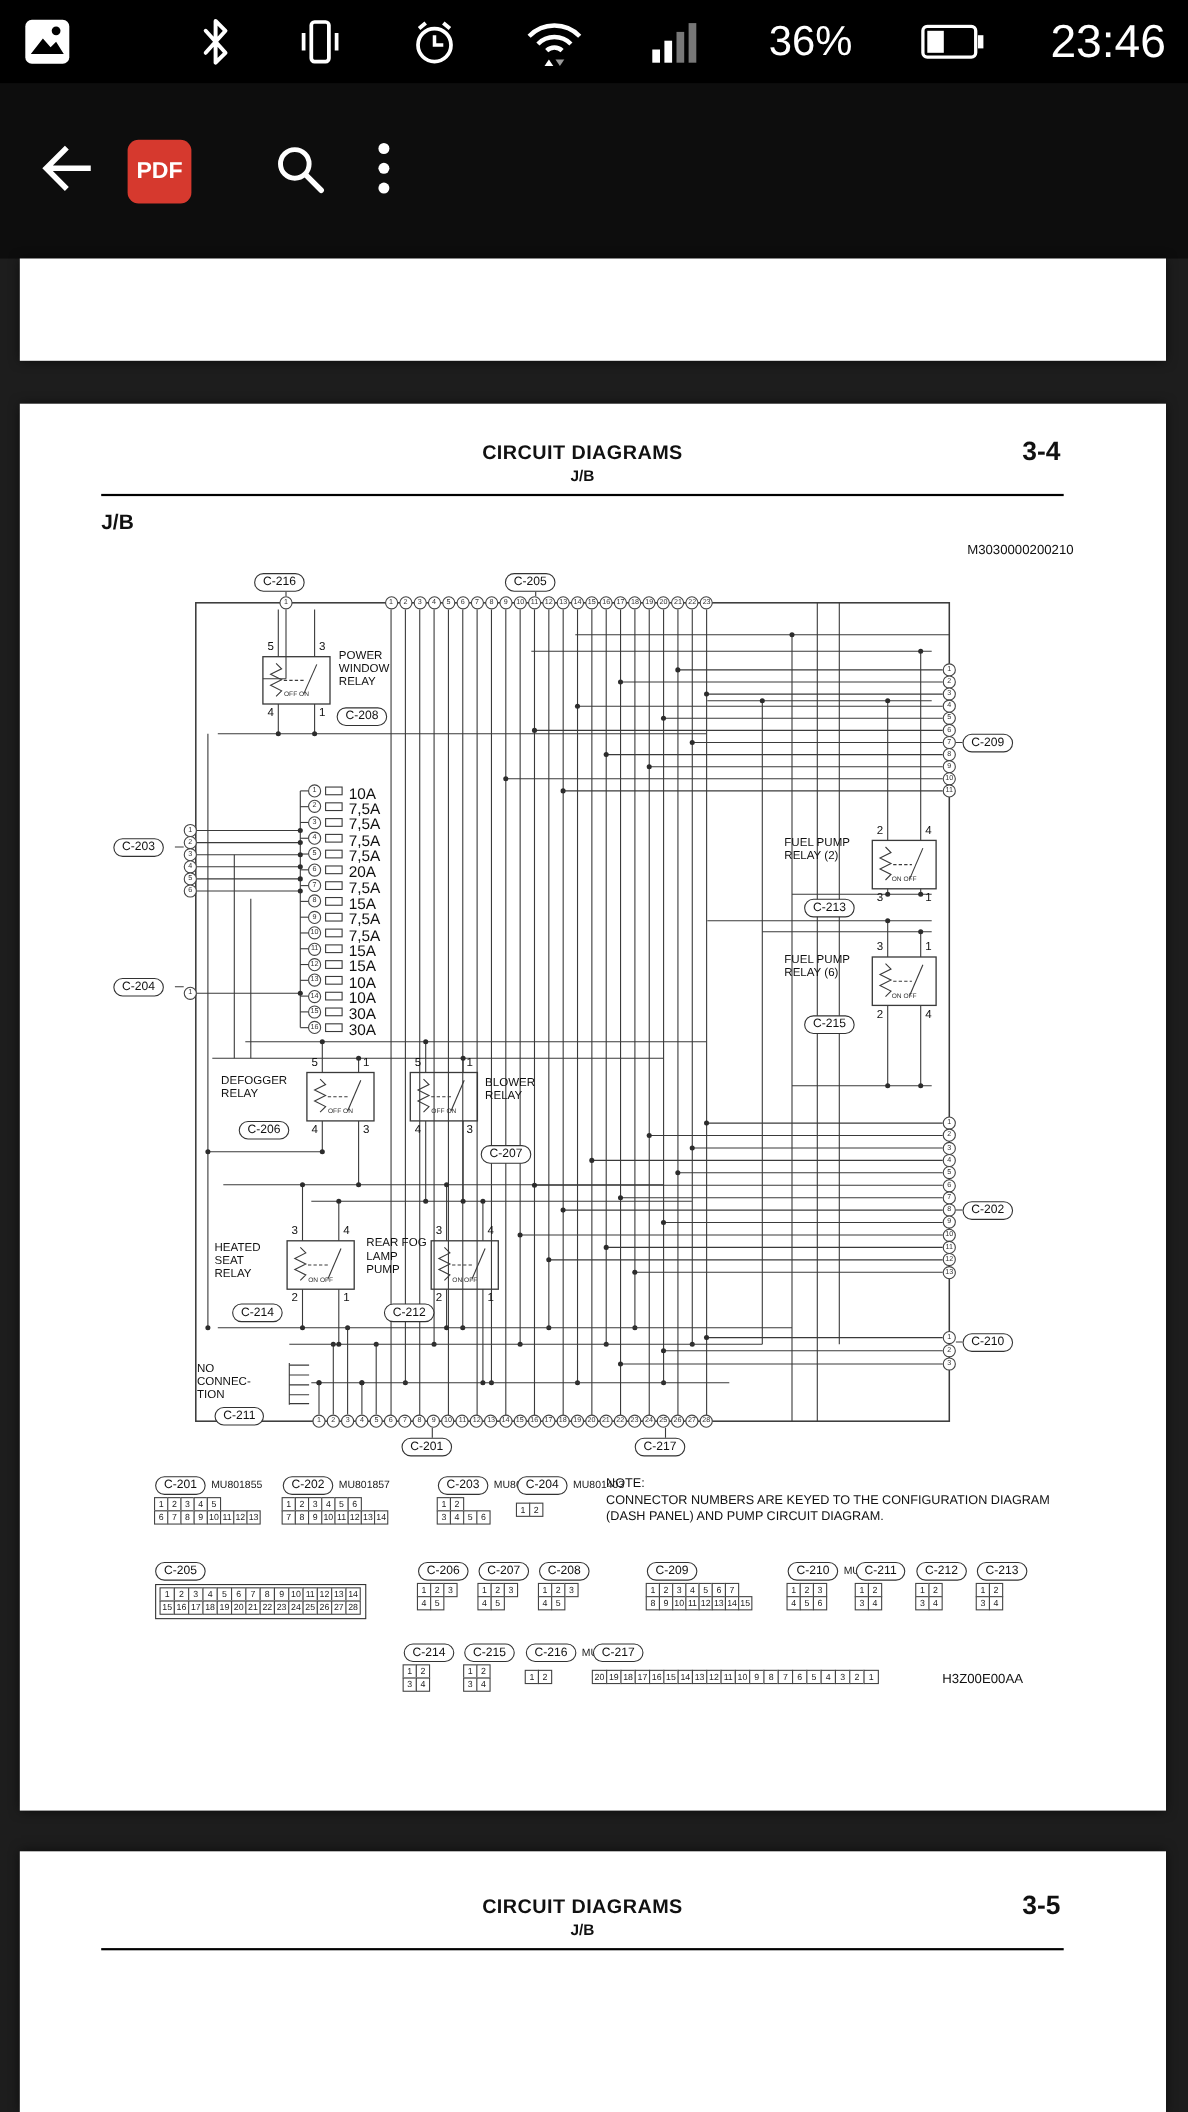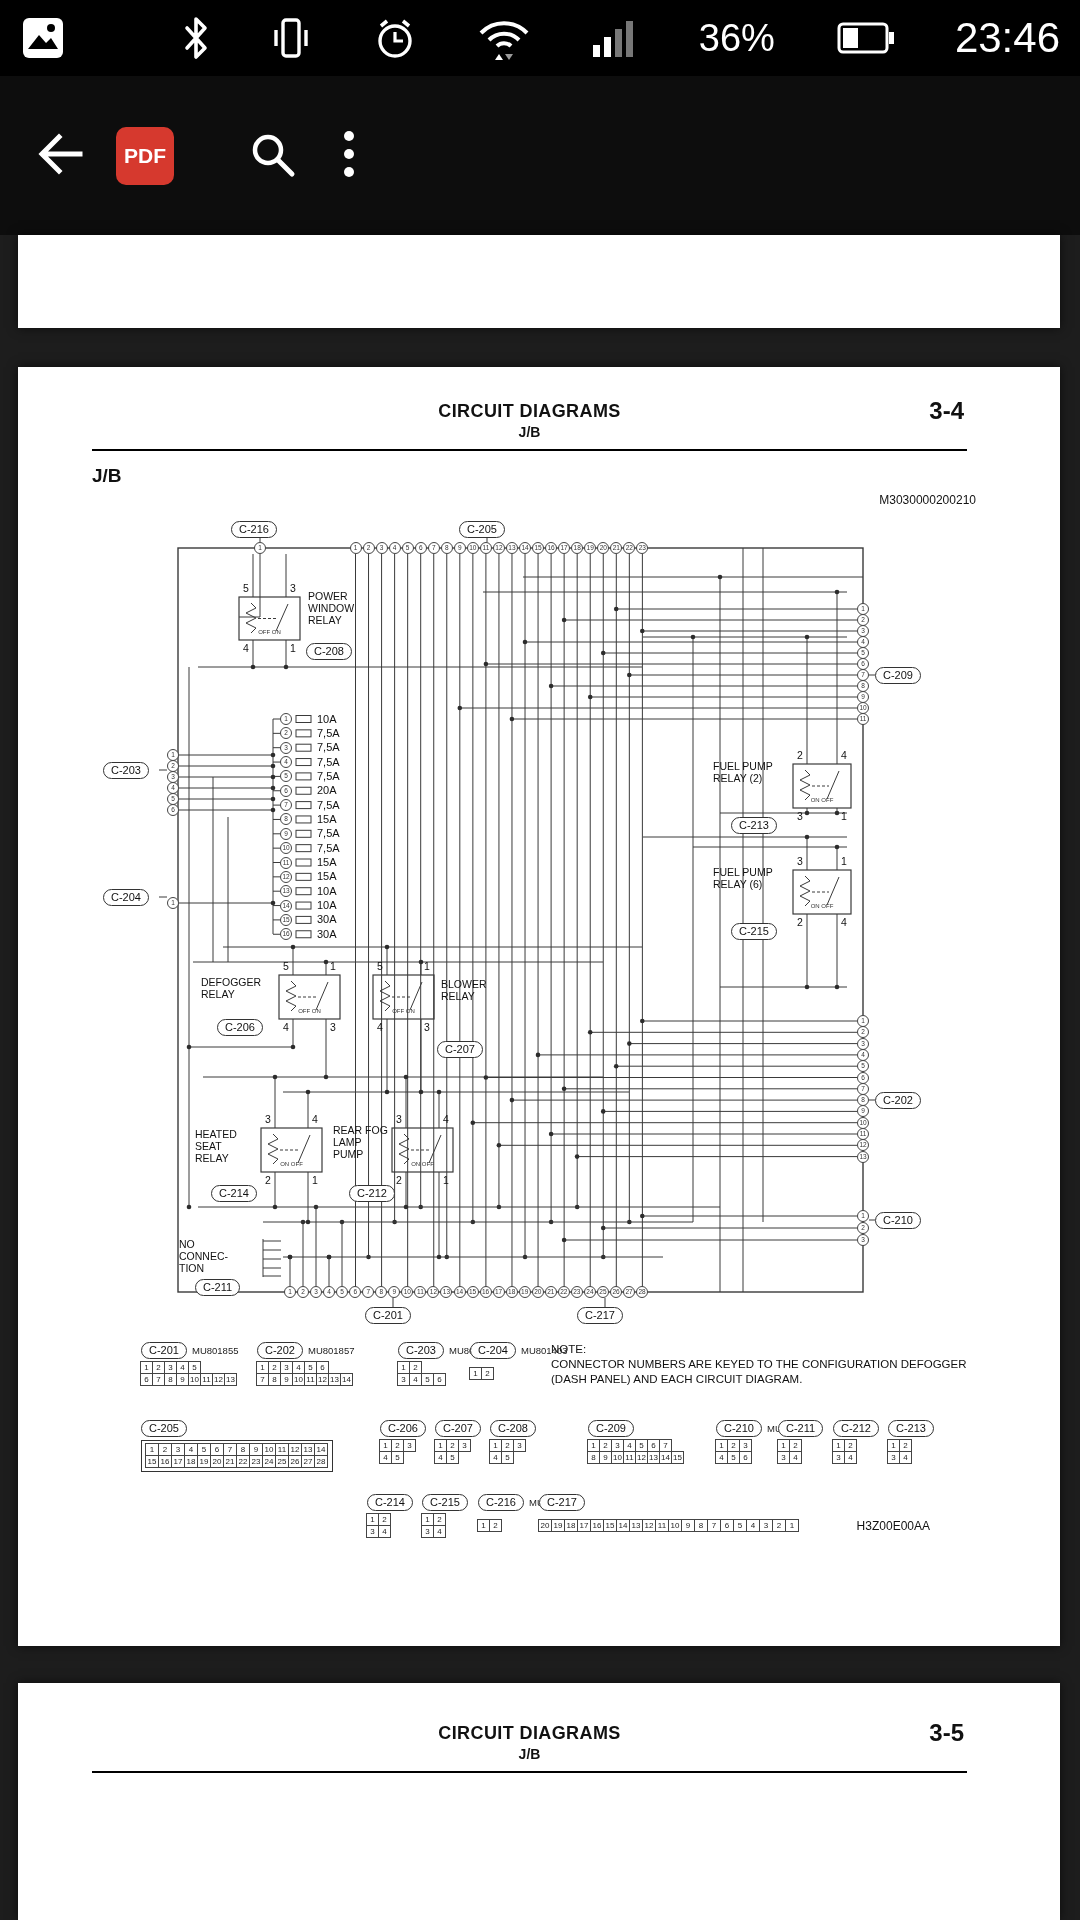--- a/index.html
+++ b/index.html
@@ -40,21 +40,21 @@
   #wires{position:absolute;left:0;top:0;}
   #overlay{position:absolute;left:0;top:0;width:870px;height:815px;}
   #overlay>div{position:absolute;}
   .circ{width:12px;height:12px;border:1px solid #444;border-radius:50%;font-size:6.5px;line-height:10px;
         text-align:center;background:#fff;box-sizing:border-box;overflow:hidden;color:#333;}
   .oval{height:17px;border:1.3px solid #333;border-radius:9px;font-size:11px;line-height:15px;
         padding:0 7px;background:#fff;white-space:nowrap;box-sizing:border-box;}
   .pin{font-size:10.5px;width:16px;text-align:center;}
   .rname{font-size:10.5px;line-height:1.12;}
   .sw{font-size:6px;text-align:center;color:#333;}
-  .famp{font-size:11px;white-space:nowrap;}
+  .famp{font-size:14px;white-space:nowrap;}
   
   .connSection{position:absolute;left:100px;top:975px;width:890px;height:250px;}
   .cgroup{position:absolute;}
   .cg-head{display:flex;align-items:center;gap:5px;margin-bottom:3px;}
   .oval2{display:inline-block;height:17px;border:1.3px solid #333;border-radius:9px;font-size:11px;
          line-height:15px;padding:0 7px;background:#fff;box-sizing:border-box;white-space:nowrap;}
   .part{font-size:9.5px;color:#222;white-space:nowrap;}
   .pgrid{display:inline-block;}
   .pg-row{display:flex;}
   .pg-cell{width:13px;height:13px;border:1px solid #444;margin-left:-1px;margin-top:-1px;font-size:8px;
@@ -615,21 +615,21 @@
           <div class="oval" style="left: 772px; top: 575px;">C-202</div>
           <div class="oval" style="left: 772px; top: 695px;">C-210</div>
           <div class="oval" style="left: 262px; top: 790px;">C-201</div>
           <div class="oval" style="left: 474px; top: 790px;">C-217</div>
         </div>
     </div>
 
     <div class="connSection" id="connSection">
       <div class="note">
         <div>NOTE:</div>
-        <div>CONNECTOR NUMBERS ARE KEYED TO THE CONFIGURATION DEFOGGER (DASH PANEL) AND EACH CIRCUIT DIAGRAM.</div>
+        <div>CONNECTOR NUMBERS ARE KEYED TO THE CONFIGURATION DIAGRAM (DASH PANEL) AND PUMP CIRCUIT DIAGRAM.</div>
       </div>
     <div class="cgroup" style="left: 23px; top: 0px;"><div class="cg-head">
             <span class="oval2">C-201</span>
             <span class="part">MU801855</span>
           </div><div class="pgrid"><div class="pg-row">
               <span class="pg-cell">1</span>
               <span class="pg-cell">2</span>
               <span class="pg-cell">3</span>
               <span class="pg-cell">4</span>
               <span class="pg-cell">5</span>

